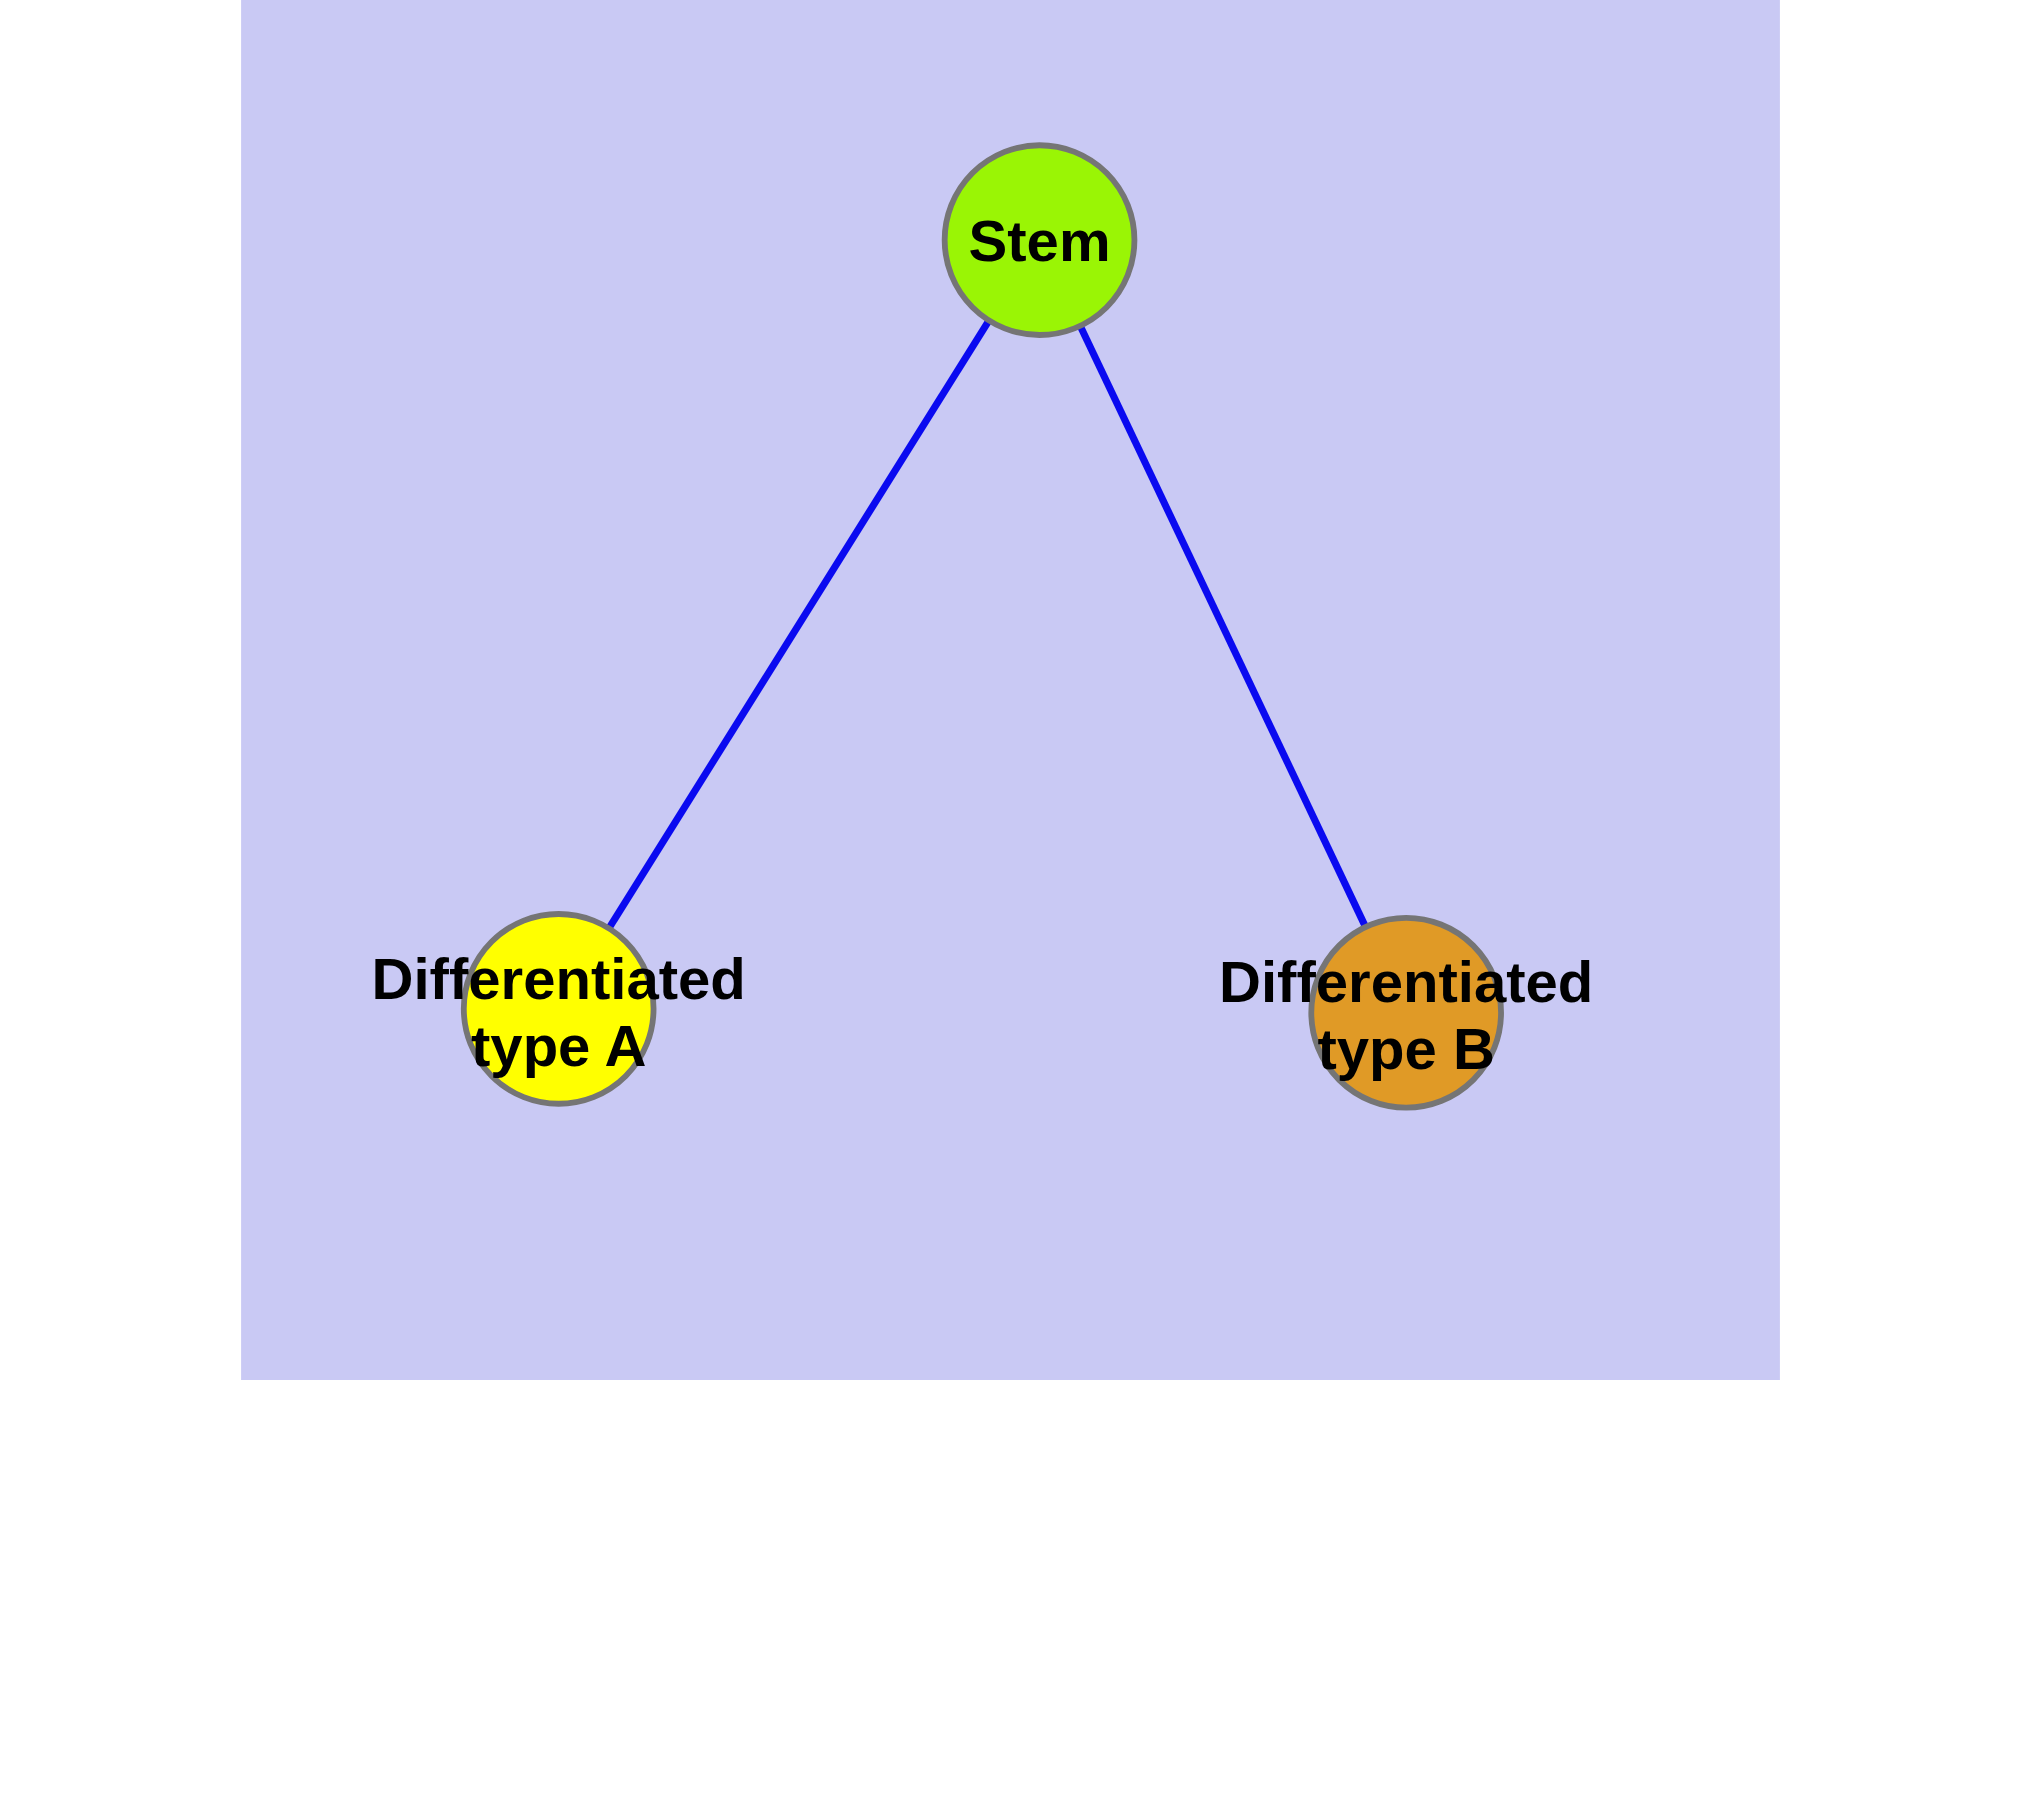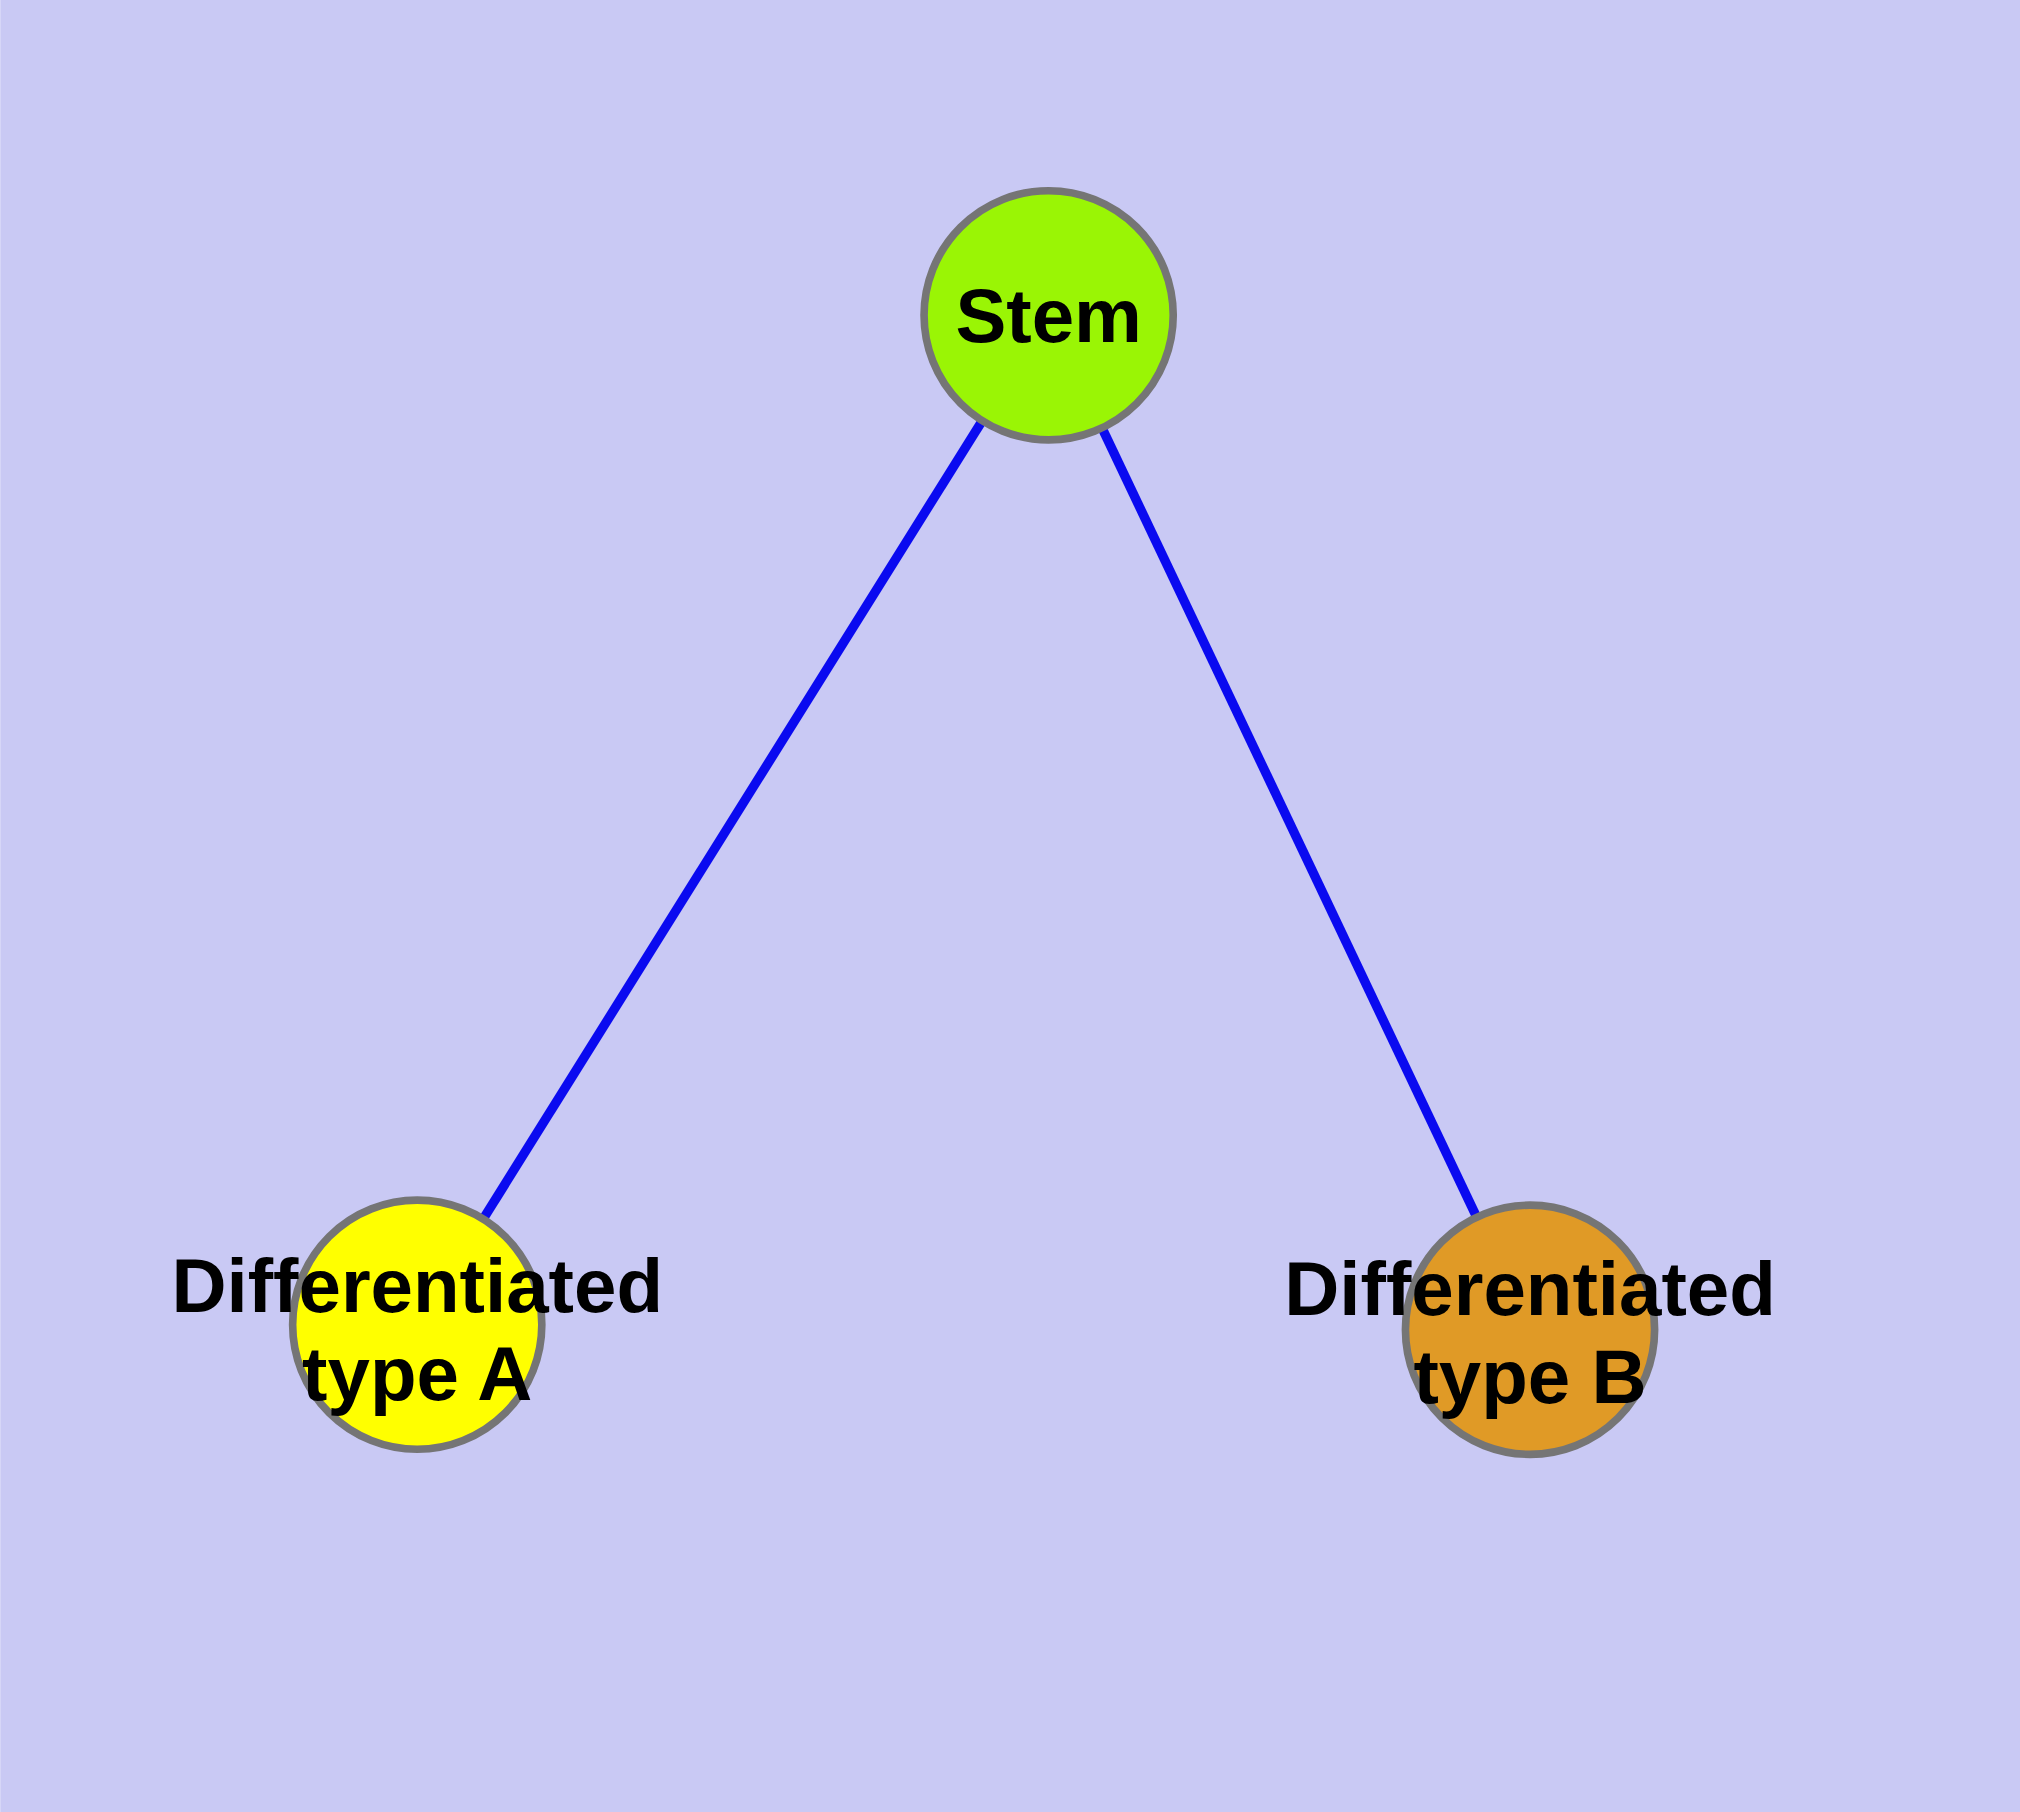--- a/index.html
+++ b/index.html
@@ -6,21 +6,21 @@
     margin: 0;
     padding: 0;
     width: 2021px;
     height: 1812px;
     overflow: hidden;
     background: #ffffff;
   }
   .stage {
     position: relative;
     width: 2021px;
-    height: 1812px;
+    height: 1380px;
   }
   .stage svg {
     display: block;
     width: 100%;
     height: 100%;
   }
   svg text {
     font-family: "Liberation Sans", sans-serif;
     font-weight: bold;
     font-size: 90px;

